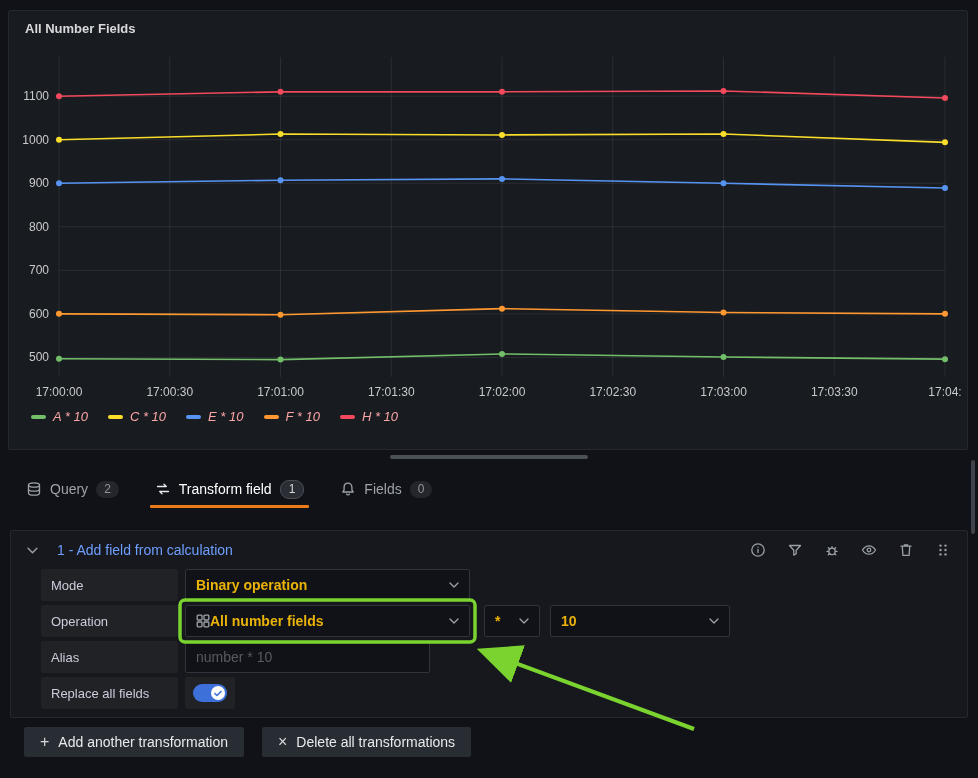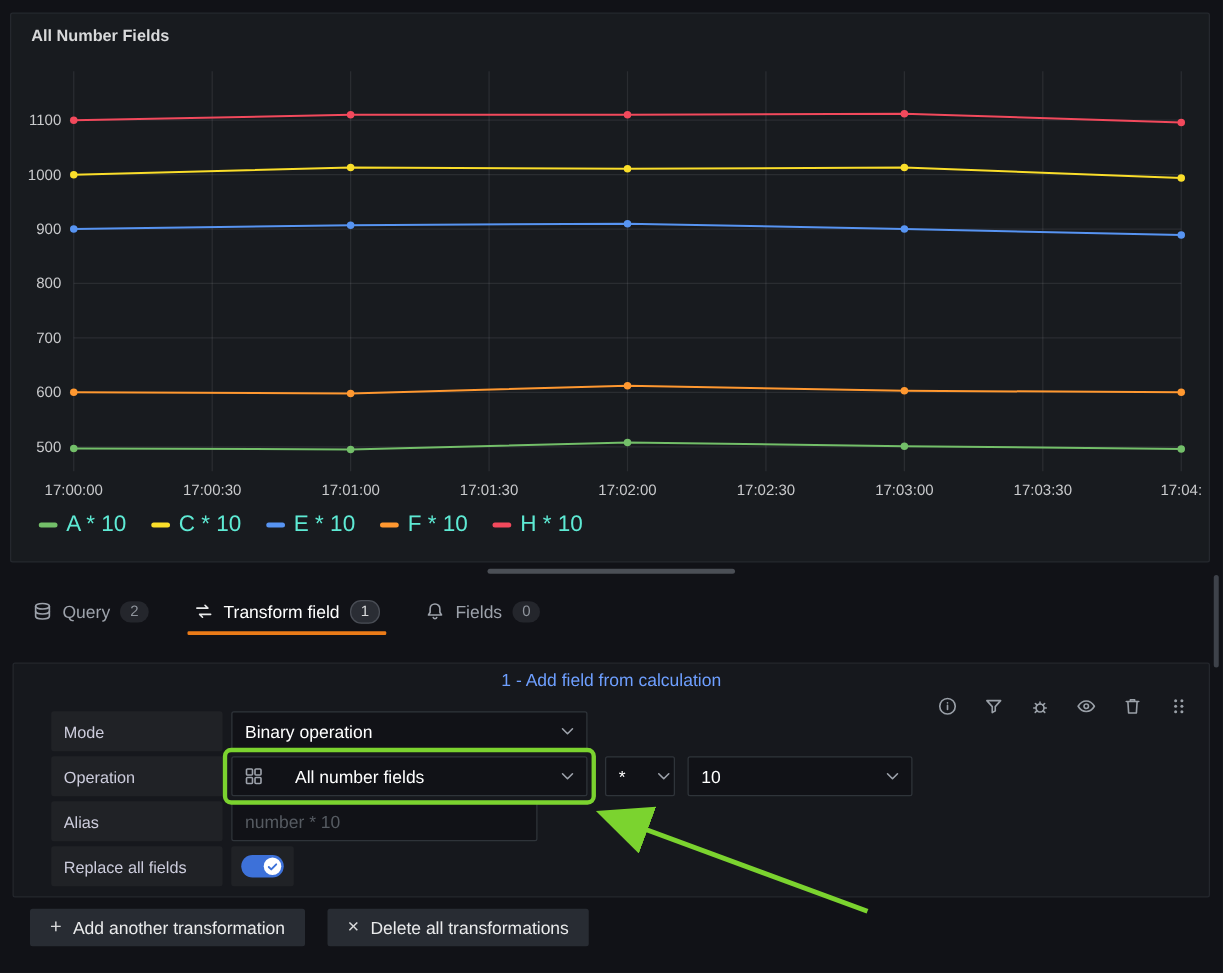--- a/index.html
+++ b/index.html
@@ -21,21 +21,21 @@
     display:flex; flex-direction:column;
   }
   .panel-header { padding:10px 16px 0 16px; height:28px; cursor:pointer; }
   .panel-title { font-size:13px; font-weight:700; color:#d8d9da; line-height:16px; }
   #chart-svg { display:block; width:100%; height:364px; }
   .grid { stroke: rgba(204,204,220,0.10); stroke-width:1; }
   .tick { font-family:"Liberation Sans", sans-serif; font-size:12px; fill:#c9cacc; }
   .legend { display:flex; align-items:center; gap:20px; padding:6px 0 0 22px; }
   .legend-item { display:flex; align-items:center; gap:7px; cursor:pointer; }
   .swatch { width:15px; height:4px; border-radius:2px; display:inline-block; }
-  .legend-label { font-size:18px; color:#5eead4; }
+  .legend-label { font-size:13px; color:#fca5a5;font-style:italic; }
 
   
   .resize-handle {
     position:absolute; top:455px; left:50%; transform:translateX(-50%);
     width:198px; height:4px; border-radius:2px; background:#4b4f56; cursor:row-resize;
   }
   .scroll-thumb {
     position:absolute; right:3px; top:460px; width:4px; height:74px;
     border-radius:2px; background:#3e424a; cursor:pointer;
   }
@@ -51,34 +51,34 @@
           height:3px; background:var(--tab-underline, #eb7b18); border-radius:1px; }
   .badge { background:#24262c; color:#8f949c; font-size:12px; line-height:17px;
           padding:0 8px; border-radius:9px; }
   .badge-active { background:#2a2d34; color:#d8d9da; border:1px solid #4a4e56; }
 
   
   .editor {
     position:absolute; left:10px; top:530px; width:958px;
     background:#16181d; border:1px solid #24272d; border-radius:2px; padding-bottom:8px;
   }
-  .editor-header { height:38px; display:flex; align-items:center; gap:5px; padding:0 16px;flex-direction:column; }
+  .editor-header { height:38px; display:flex; align-items:center; gap:19px; padding:0 16px; }
   .editor-title { font-size:14px; font-weight:500; color:var(--link, #6e9fff); cursor:pointer; }
   .editor-tools { margin-left:auto; display:flex; align-items:center; gap:21px; }
   .tool { cursor:pointer; color:#9aa0a8; display:flex; }
 
   .rows { padding:0 16px 0 30px; }
   .frow { display:flex; align-items:center; height:32px; margin-bottom:4px; }
   .frow:last-child { margin-bottom:0; }
   .flabel { width:137px; height:32px; background:#202226; border-radius:2px;
             display:flex; align-items:center; padding:0 10px;
             font-size:13px; font-weight:500; color:#ccccdc; margin-right:7px; }
   .select { height:32px; background:#111217; border:1px solid #2f343a; border-radius:2px;
-            display:flex; align-items:center; gap:26px; padding:0 10px;
-            font-size:14px; color:#ffffff; cursor:pointer; }
+            display:flex; align-items:center; gap:0; padding:0 10px;
+            font-size:14px; color:#eab308; cursor:pointer;font-weight:bold; }
   .select .chev { margin-left:auto; color:#9da2ab; display:flex; }
   .w-mode { width:285px; }
   .w-op   { width:285px; margin-right:14px; }
   .w-star { width:56px;  margin-right:10px; }
   .w-val  { width:180px; }
   .text-input { width:245px; height:32px; background:#111217; border:1px solid #2f343a;
             border-radius:2px; padding:0 10px; font-size:14px; color:#d8d9da;
             font-family:"Liberation Sans", sans-serif; outline:none; }
   .text-input::placeholder { color:#565b62; }
   .switch-wrap { width:50px; height:32px; background:#202226; border-radius:2px;

